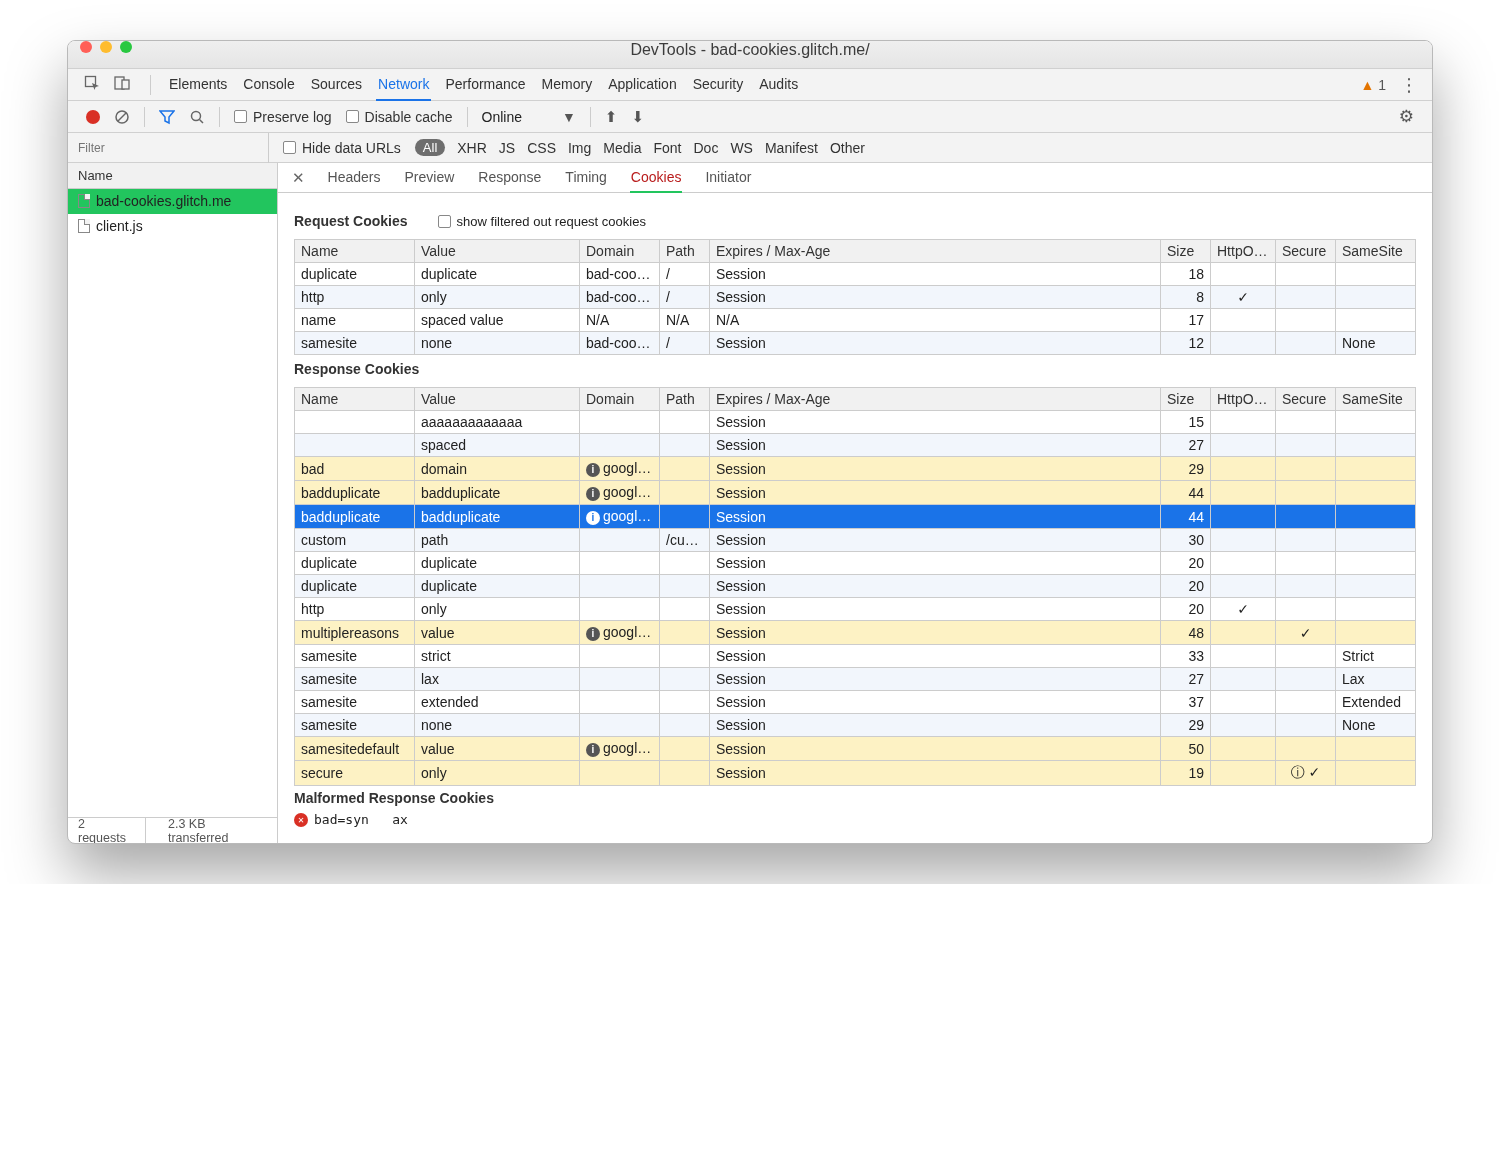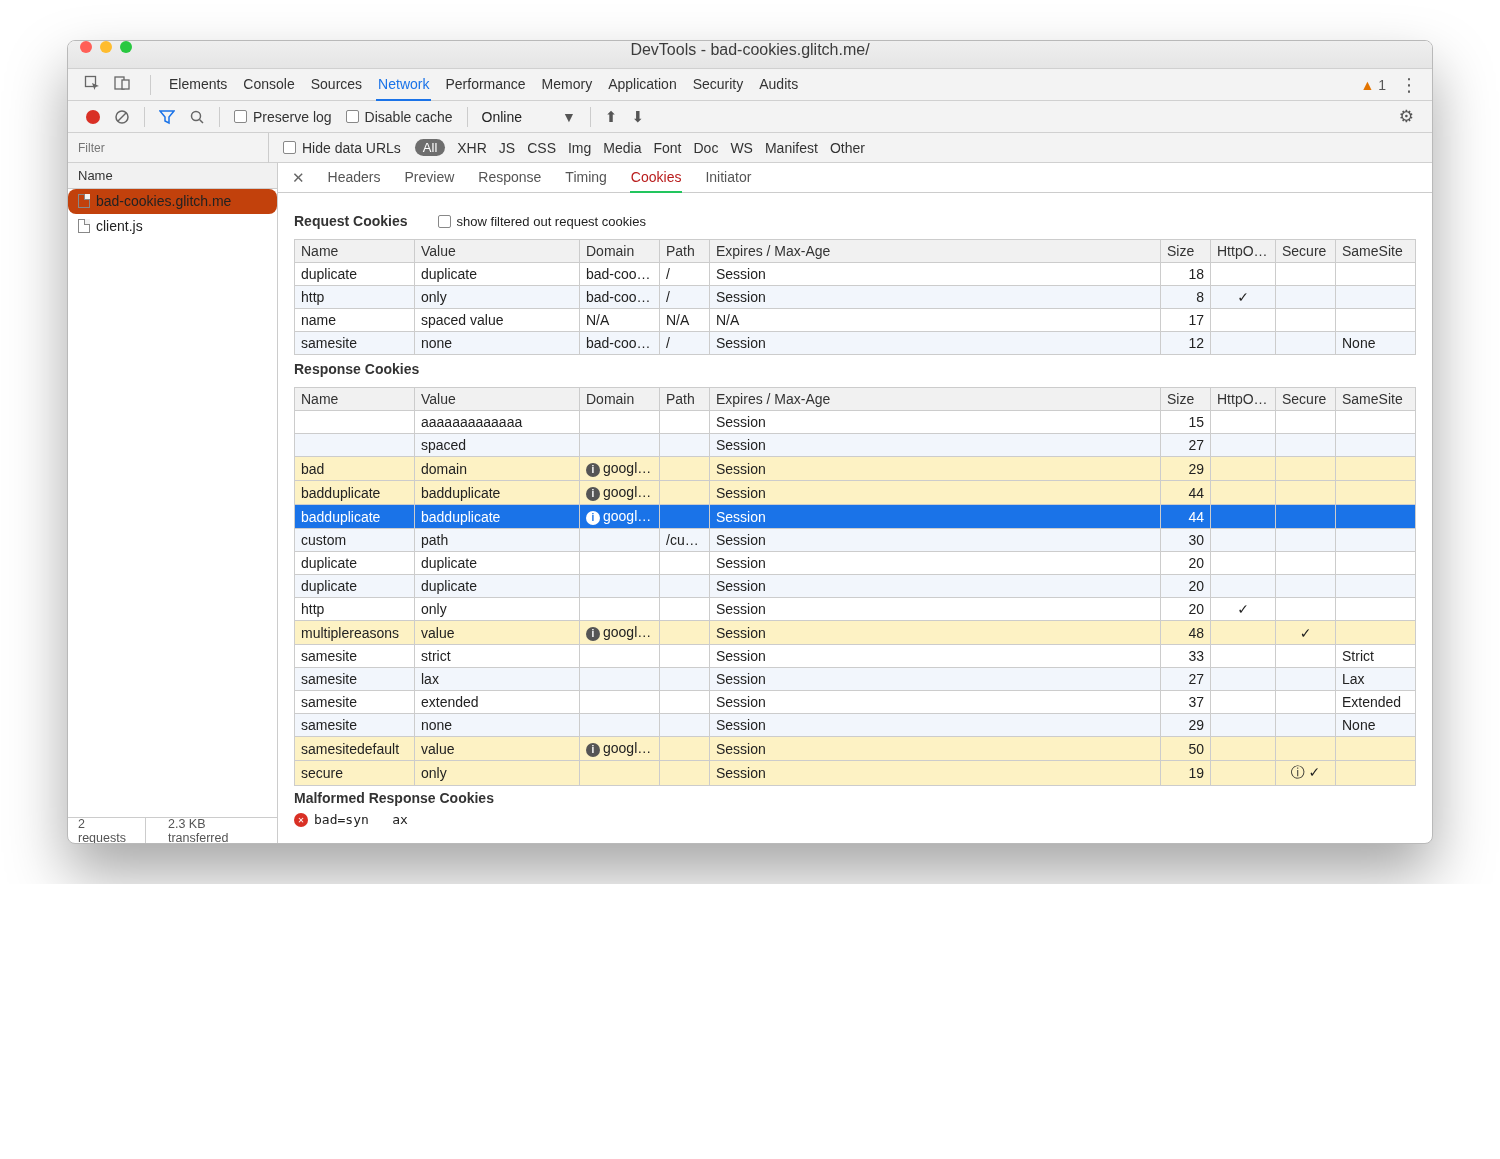--- a/index.html
+++ b/index.html
@@ -75,21 +75,21 @@
   .filterbar .filter-input{border:none;background:transparent;padding:0 10px;height:100%;width:200px;font-size:12px;color:#4d7c0f;outline:none;}
   .filterbar .sep2{width:1px;height:30px;background:#ccc;}
   .filterbar .row{display:flex;align-items:center;gap:14px;padding-left:14px;}
   .pill{background:#6e6e6e;color:#fff;border-radius:10px;padding:1px 8px;font-size:13px;}
   
   .split{display:flex;height:680px;}
   .sidebar{width:210px;border-right:1px solid #ccc;display:flex;flex-direction:column;}
   .sidebar-header{height:26px;border-bottom:1px solid #ccc;background:#f1f1f1;display:flex;align-items:center;padding:0 10px;font-size:13px;color:#333;}
   .request-list{flex:1;overflow:auto;}
   .req{display:flex;align-items:center;gap:6px;padding:4px 10px;font-size:14px;border-bottom:1px solid transparent;cursor:pointer;}
-  .req.sel{background:#c2410c;border-radius:8px;}
+  .req.sel{background:#22c55e;}
   .req .doc-ico{width:12px;height:14px;border:1px solid #888;position:relative;}
   .req .doc-ico::after{content:"";position:absolute;right:-1px;top:-1px;width:5px;height:5px;background:#f3f3f3;border-left:1px solid #888;border-bottom:1px solid #888;}
   .sidebar-footer{height:26px;border-top:1px solid #ccc;display:flex;align-items:center;font-size:12.5px;color:#555;gap:12px;}
   .sidebar-footer span{padding:0 10px;border-right:1px solid #ccc;height:100%;display:flex;align-items:center;}
   
   .details{flex:1;display:flex;flex-direction:column;overflow:auto;}
   .det-tabs{height:30px;border-bottom:1px solid #ccc;display:flex;align-items:center;gap:22px;padding:0 14px;font-size:14px;color:#555;}
   .det-tabs .close{color:#666;font-size:15px;cursor:pointer;}
   .det-tabs .dtab{cursor:pointer;padding:6px 1px;}
   .det-tabs .dtab.active{color:#b91c1c;border-bottom:2px solid #22c55e;}

